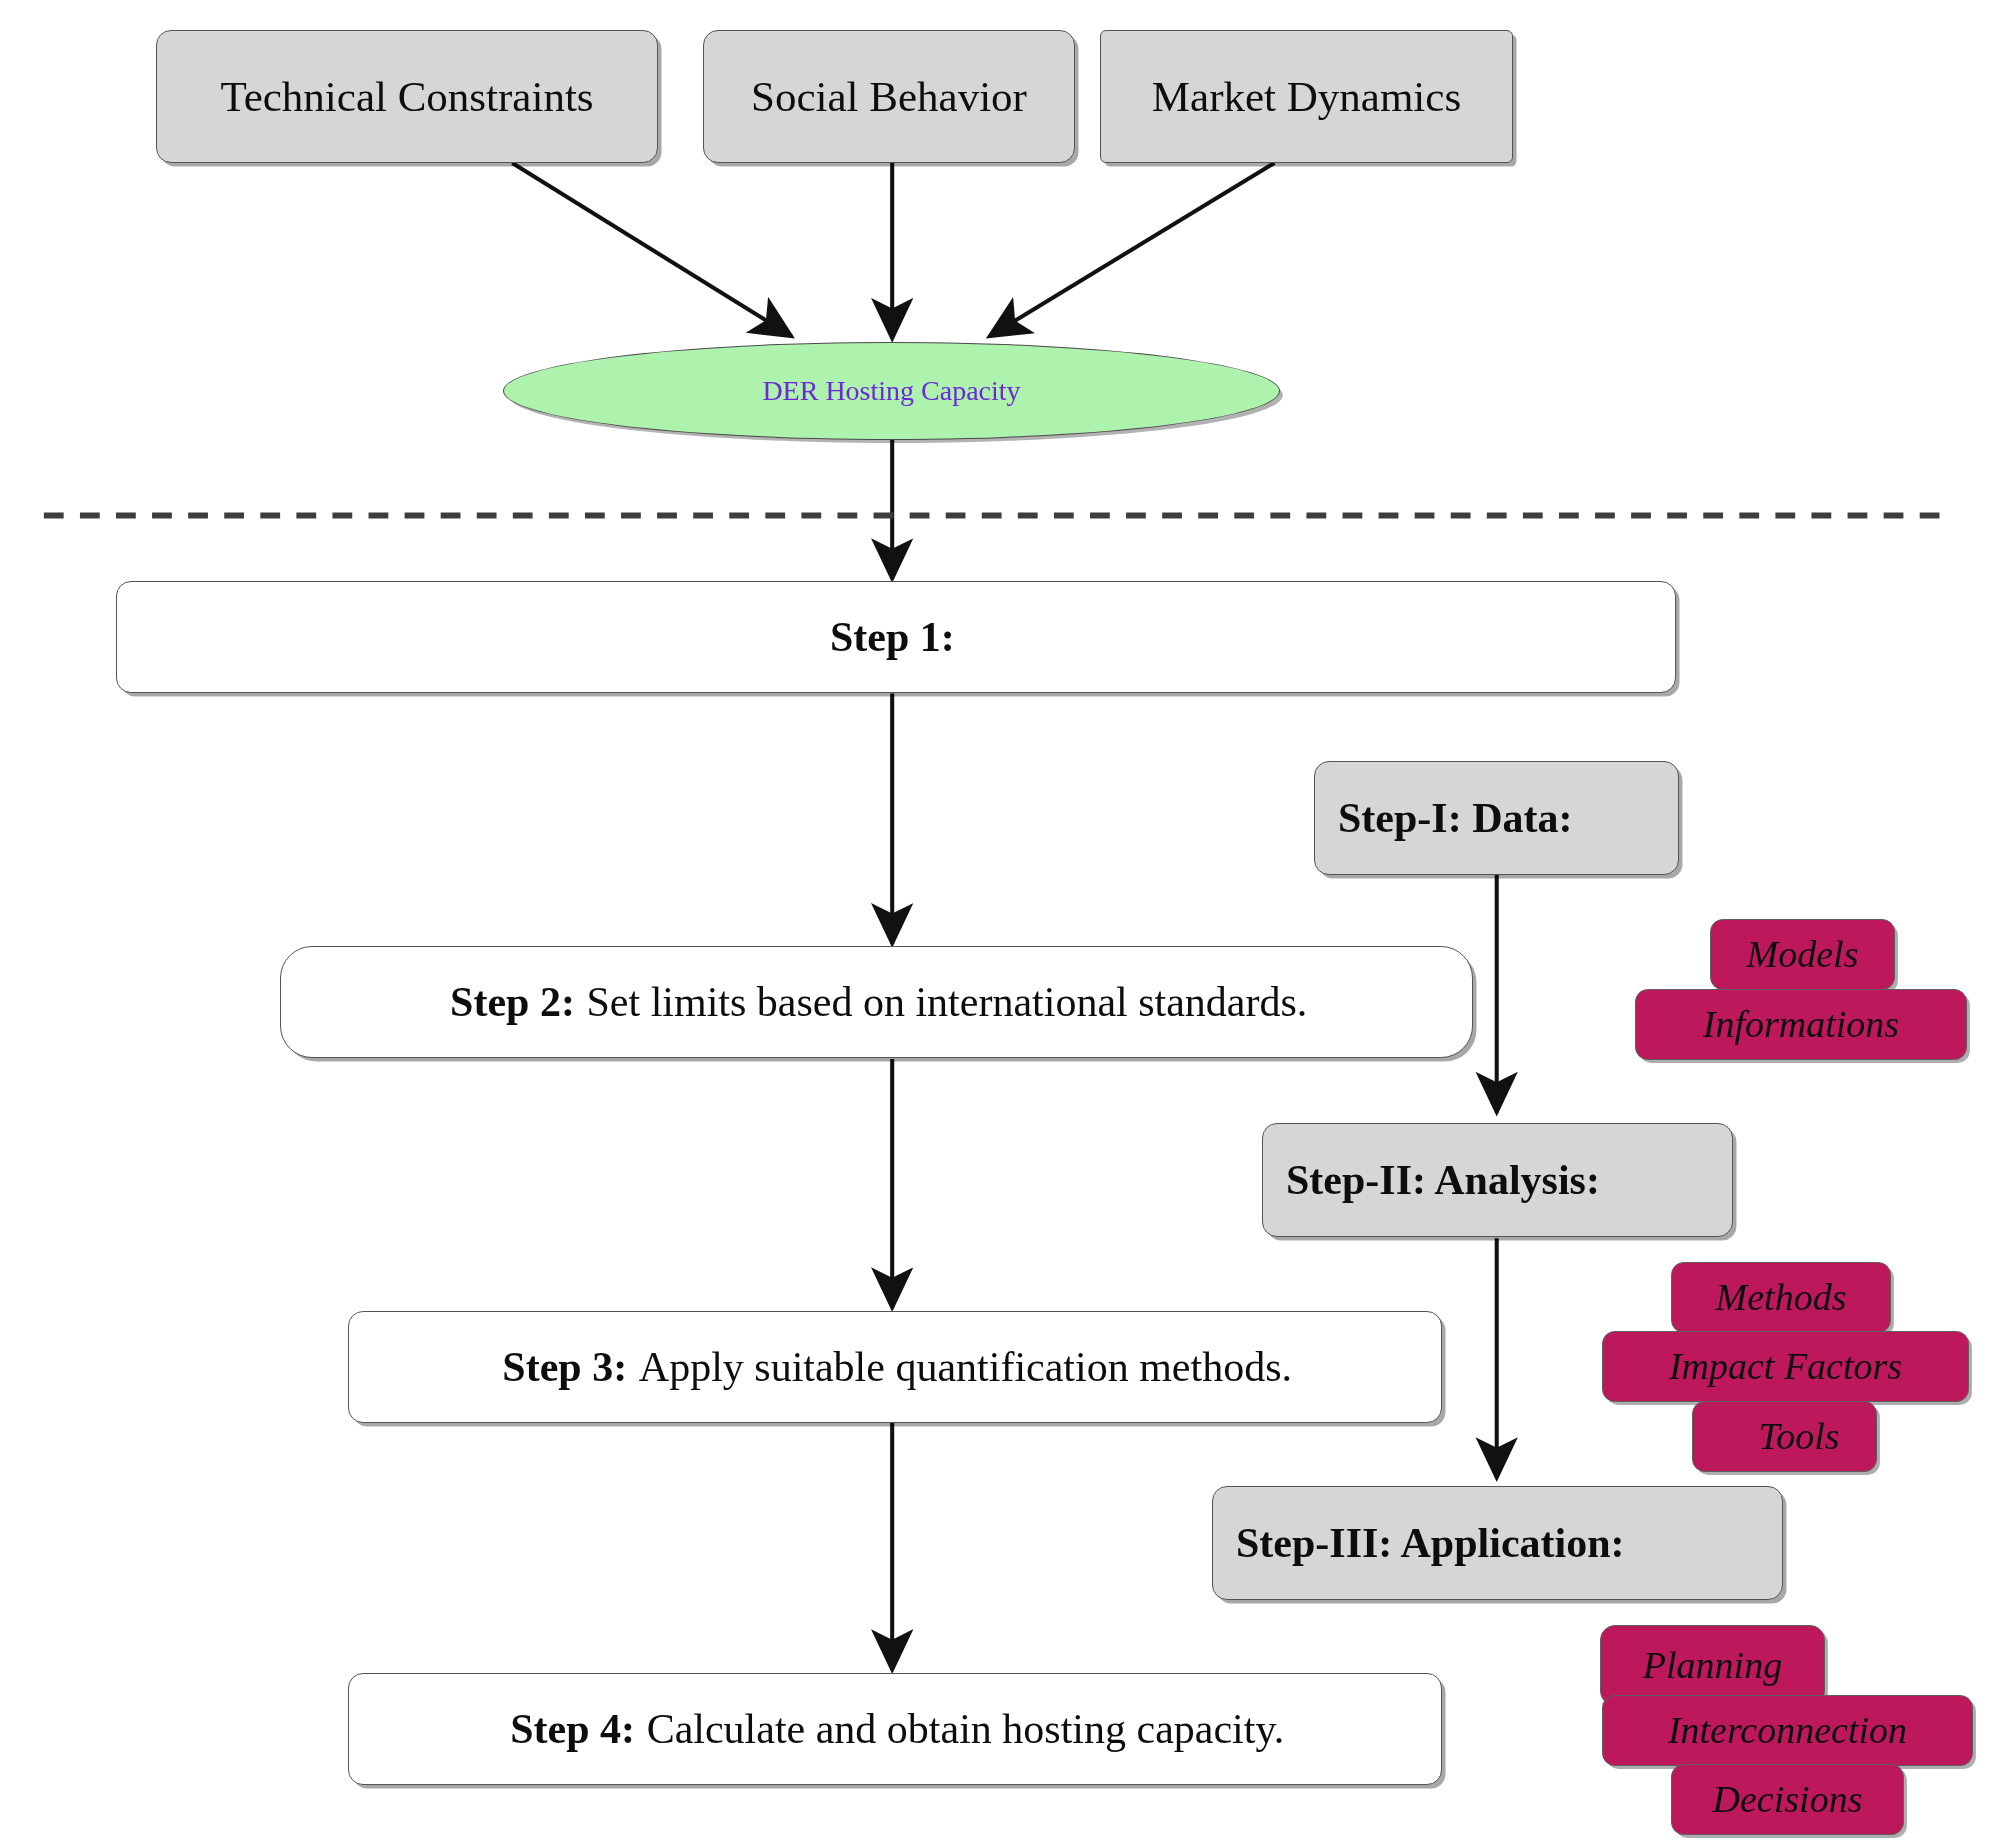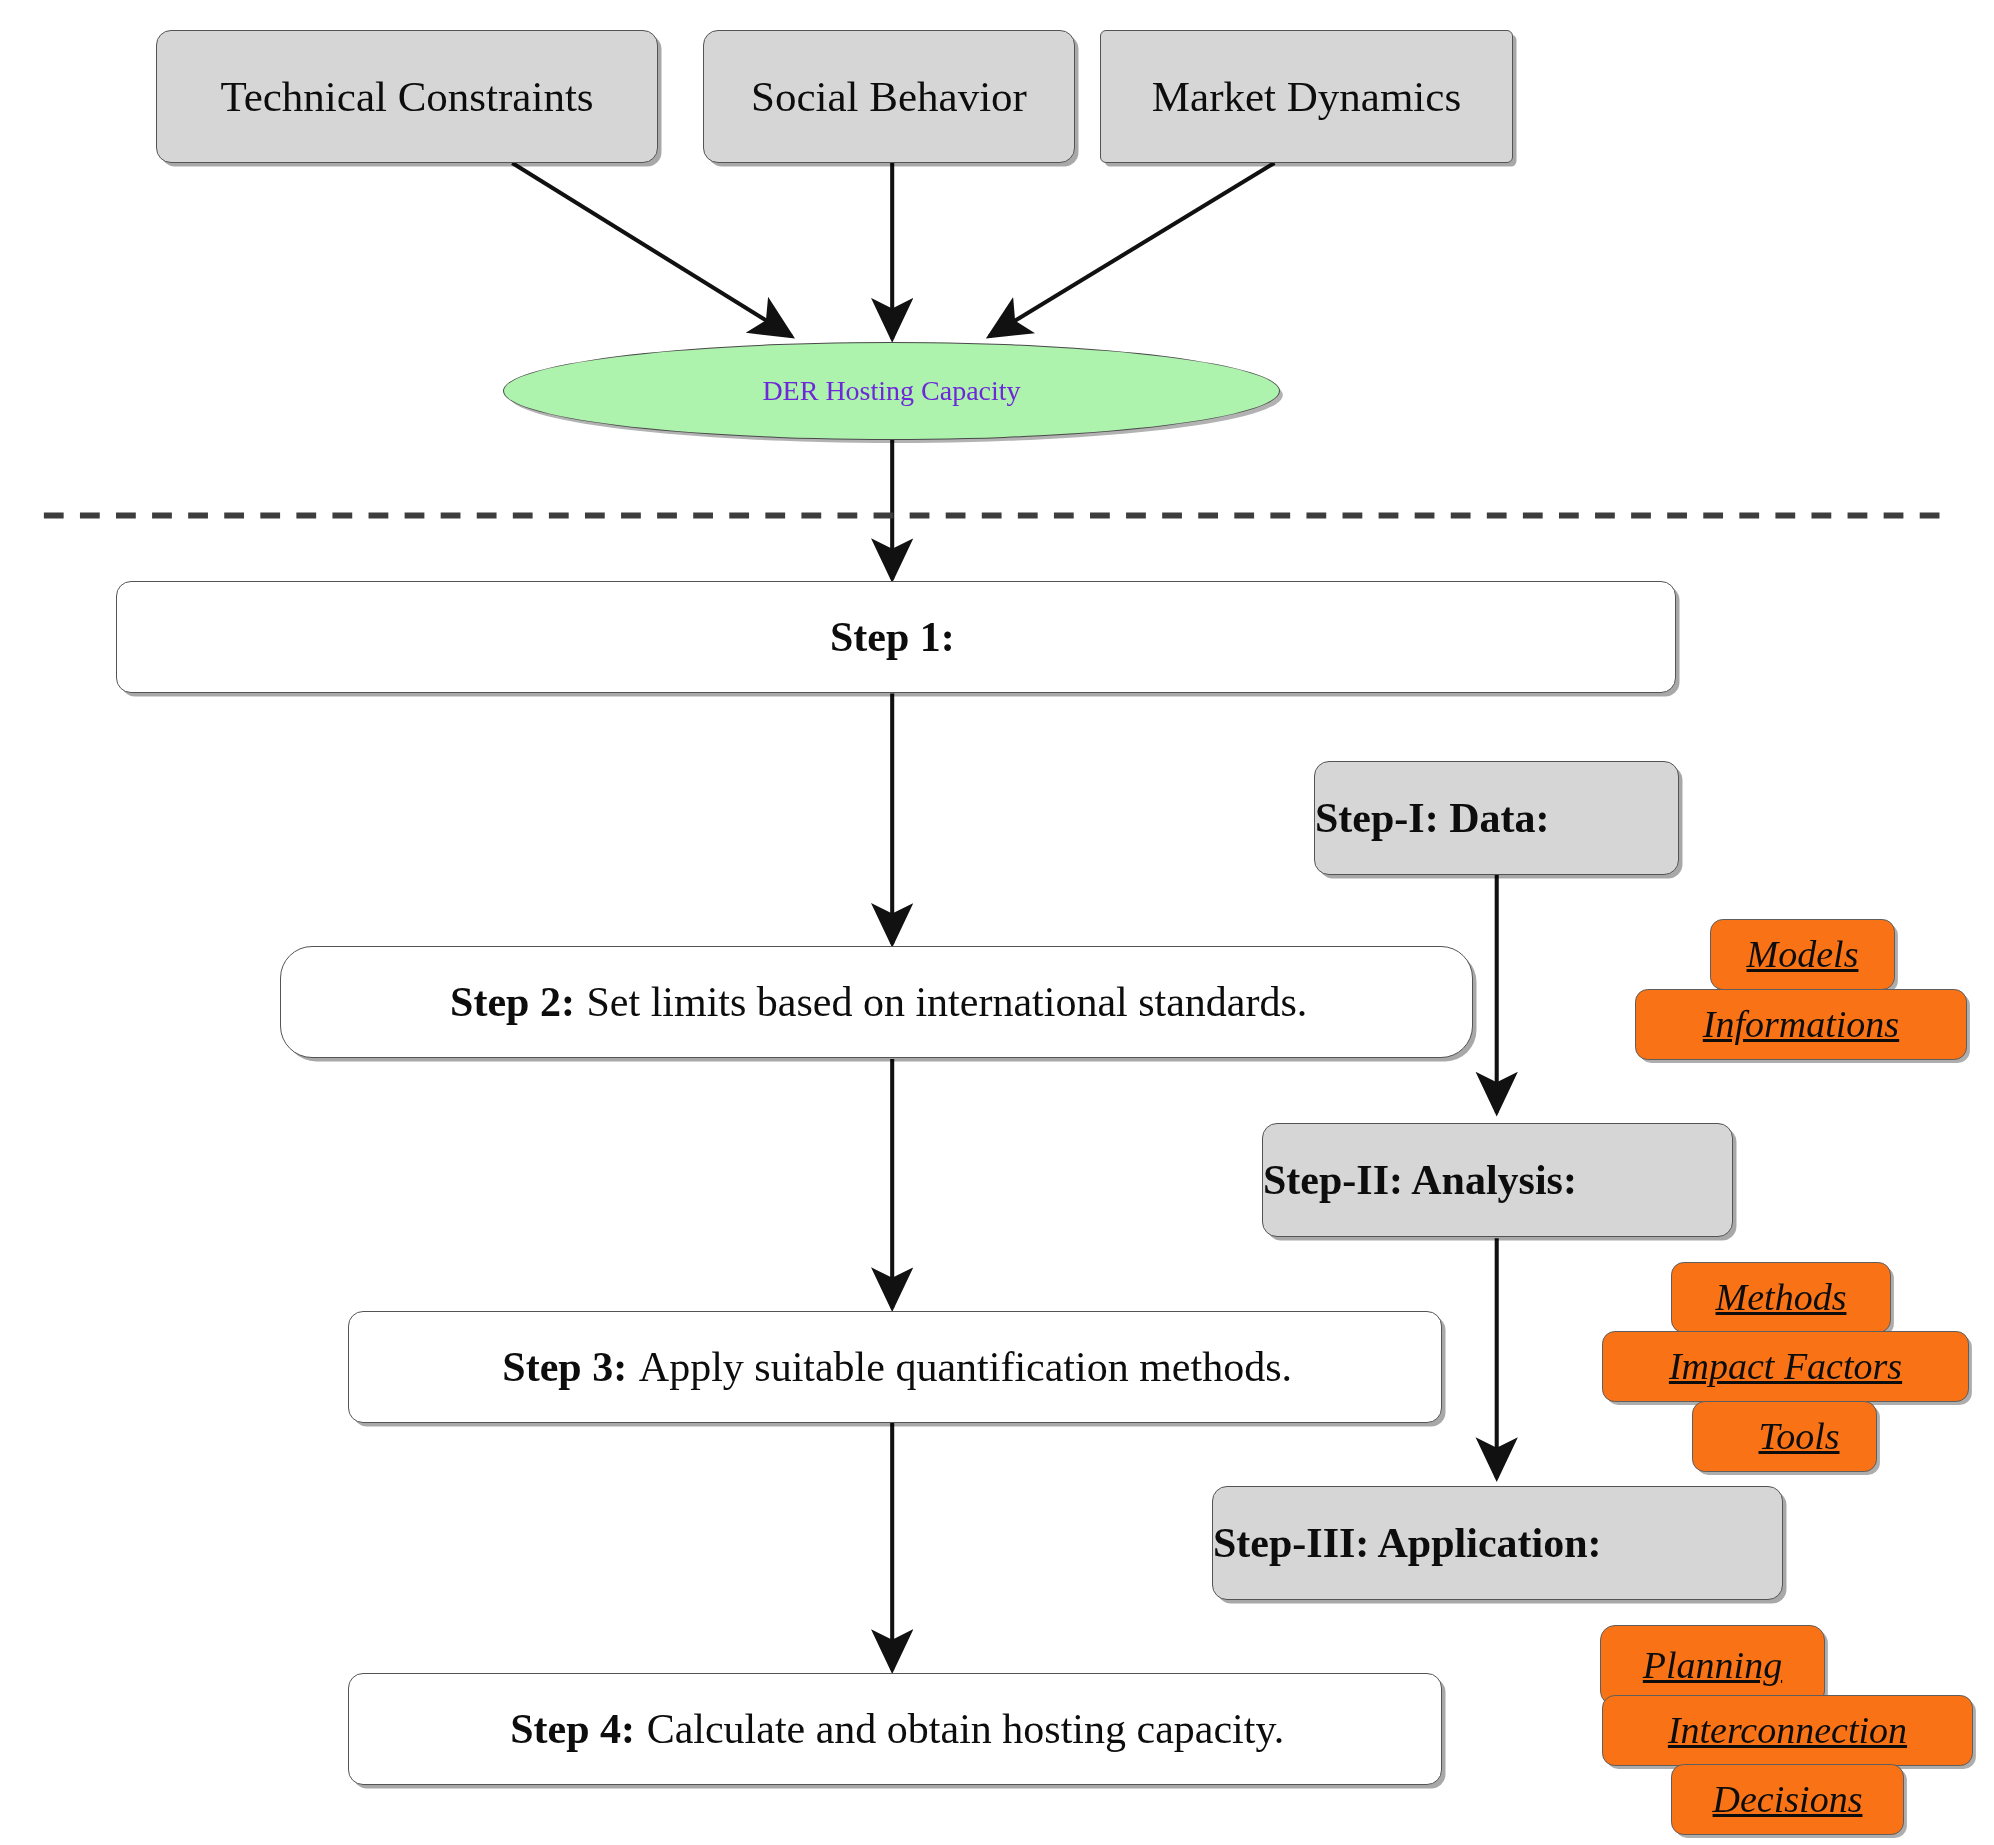--- a/index.html
+++ b/index.html
@@ -34,25 +34,24 @@
     border: 1.7px solid #545454;
     border-radius: 15px;
     box-shadow: 4.1px 4.1px 0 -0.6px rgba(0,0,0,0.34);
     color: #0d0d0d;
     background: #ffffff;
   }
   .node.gray {
     background: #d6d6d6;
   }
   .node.green {
-    background: #f97316;
+    background: #be185d;
     border-color: #5e5e5e;
     border-width: 1.7px;
     border-radius: 12.8px;
-    text-decoration: underline;
   }
   .node .txt {
     width: 100%;
     line-height: 1.05;
   }
   .src-box {
     justify-content: center;
     text-align: center;
     font-size: 43px;
   }
@@ -76,20 +75,21 @@
     padding-right: 20px;
     font-size: 42px;
     white-space: nowrap;
   }
   .step-box .lbl {
     font-weight: bold;
     margin-right: 11.6px;
   }
   .stage-box {
     justify-content: flex-start;
+    padding-left: 23px;
     padding-right: 23px;
     font-size: 42px;
     font-weight: bold;
     white-space: nowrap;
   }
   .tag {
     justify-content: center;
     text-align: center;
     font-size: 38px;
     font-style: italic;

